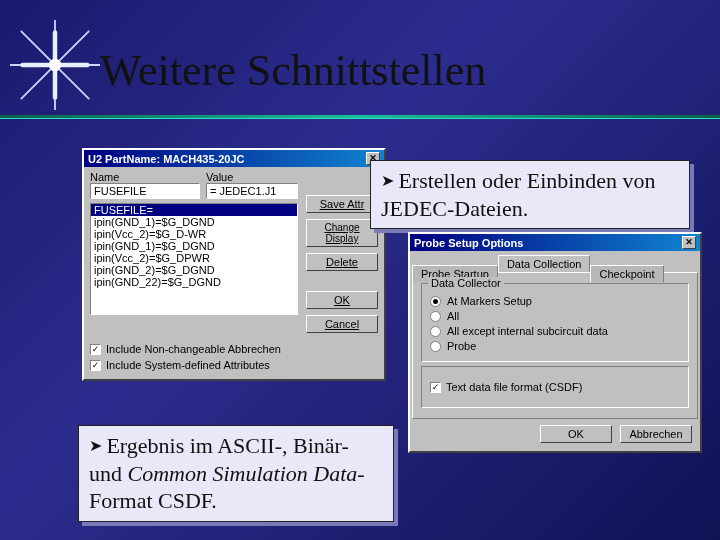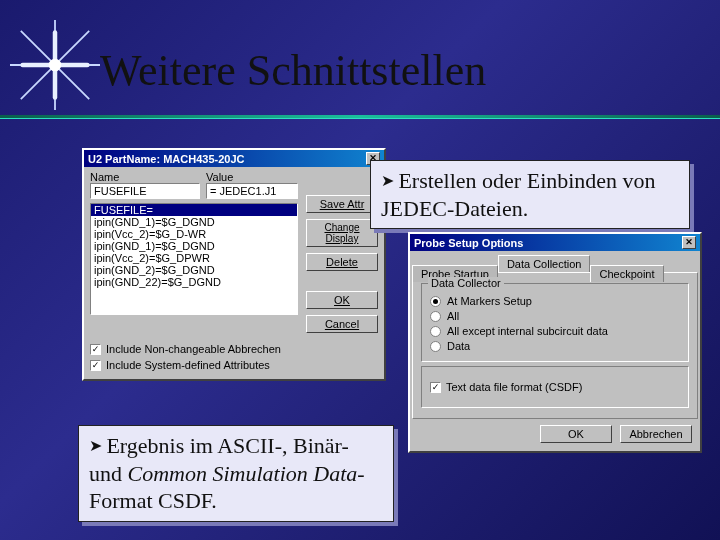--- a/index.html
+++ b/index.html
@@ -210,21 +210,21 @@
       <div class="radio">
           <span class="radiobox"></span>
           <span>All</span>
         </div>
       <div class="radio">
           <span class="radiobox"></span>
           <span>All except internal subcircuit data</span>
         </div>
       <div class="radio">
           <span class="radiobox"></span>
-          <span>Data</span>
+          <span>Probe</span>
         </div>
     </div>
     <div class="groupbox" style="padding:10px 8px">
       <div class="chk">
         <span class="chkbox">✓</span>
         <span>Text data file format (CSDF)</span>
       </div>
     </div>
   </div>
   <div class="btnrow">

